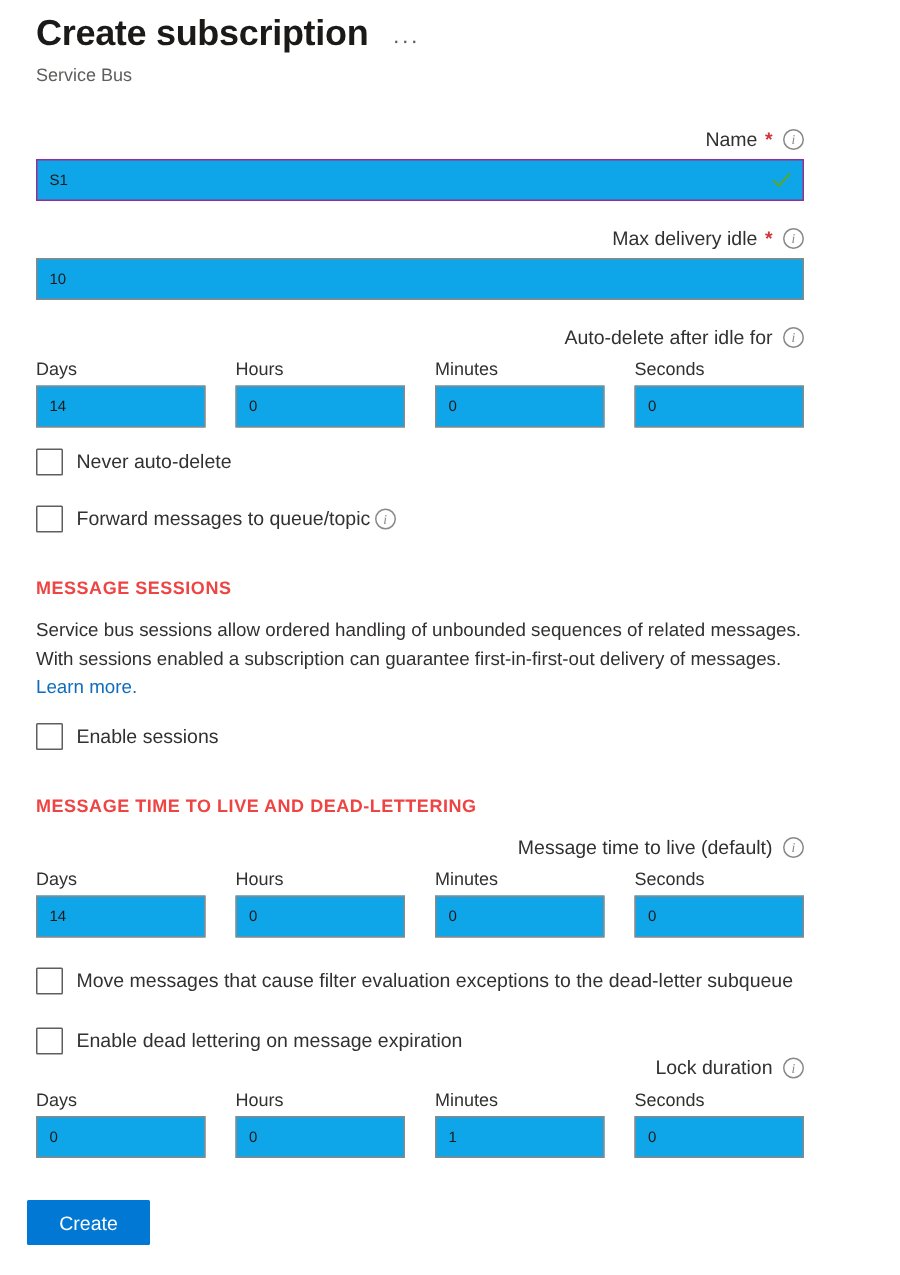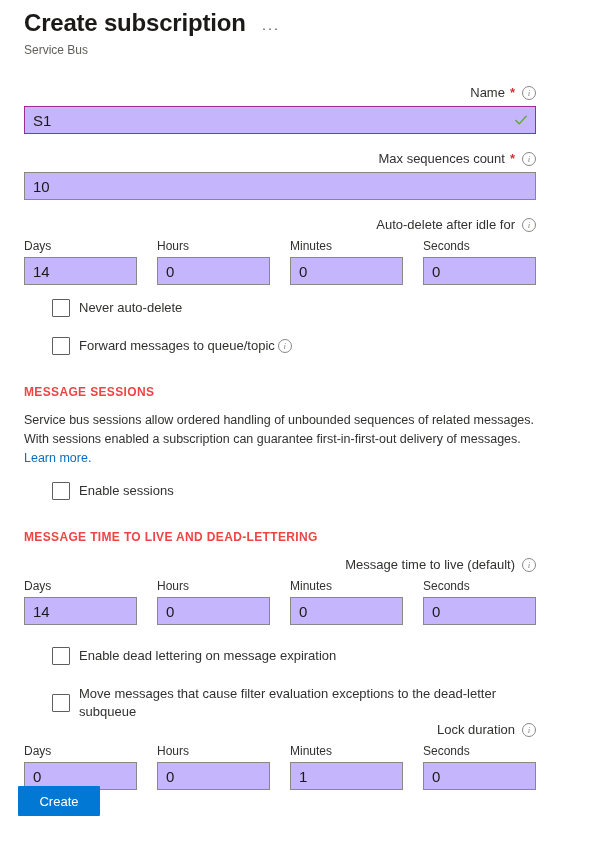--- a/index.html
+++ b/index.html
@@ -39,41 +39,41 @@
 
   .info-icon {
     display: inline-flex; align-items: center; justify-content: center;
     width: 14px; height: 14px; border-radius: 50%;
     border: 1px solid #8a8886; color: #8a8886;
     font-size: 9px; font-style: italic; font-family: "Liberation Serif", serif;
     line-height: 1; margin-left: 3px; cursor: default; flex: none;
   }
 
   .txt {
-    width: 100%; height: 28px; border: 1px solid #8a8886; background: #c4b5fd;
-    font-size: 15px; color: #1b1a19; padding: 12px 8px;
+    width: 100%; height: 28px; border: 1px solid #8a8886; background: #0ea5e9;
+    font-size: 10px; color: #1b1a19; padding: 12px 8px;
     font-family: "Liberation Sans", sans-serif; outline: none; border-radius: 0;
   }
   .txt::placeholder { color: #a19f9d; }
 
   .name-wrap { position: relative; }
   .name-wrap .txt { border-color: #9b2d8f; padding-right: 28px; }
   .check {
     position: absolute; right: 8px; top: 50%; transform: translateY(-50%);
     width: 14px; height: 14px; pointer-events: none;
   }
 
   .block { margin-top: 16px; }
 
   .quad { display: flex; gap: 20px; justify-content: space-between; }
   .quad .cell { flex: 1 1 0; min-width: 0; }
   .cell-label { font-size: 12px; color: #323130; line-height: 16px; margin-bottom: 3px; }
 
   
-  .cbrow { display: flex; align-items: center; gap: 9px; margin-top: 14px; cursor: default; margin-left: 28px; }
+  .cbrow { display: flex; align-items: center; gap: 9px; margin-top: 14px; cursor: default; }
   .cbox {
     width: 18px; height: 18px; border: 1px solid #605e5c; background: #fff;
     flex: none; border-radius: 1px;
   }
   .cbtext {
     font-size: 13px; color: #323130; line-height: 18px;
     display: flex; align-items: center;
   }
 
   
@@ -82,21 +82,21 @@
     letter-spacing: 0.35px; margin-top: 30px; margin-bottom: 12px;
     text-transform: uppercase;
   }
   .sec-desc {
     font-size: 12.5px; color: #323130; line-height: 19px; max-width: 552px;
     margin-bottom: 4px;
   }
   .lnk { color: #0f6cbd; text-decoration: none; cursor: pointer; }
 
   
-  .footer { position: absolute; left: 0; bottom: 14px; width: 600px; padding: 0 18px 20px 18px; }
+  .footer { position: absolute; left: 0; bottom: 0; width: 600px; padding: 0 18px 20px 18px; }
   .create-btn {
     display: inline-flex; align-items: center; justify-content: center;
     min-width: 82px; height: 30px; padding: 0 18px;
     background: #0078d4; color: #ffffff; border: none;
     font-size: 13px; font-family: "Liberation Sans", sans-serif;
     cursor: pointer; border-radius: 1px;
   }
 </style>
 </head>
 <body>
@@ -122,21 +122,21 @@
       <div class="name-wrap">
         <input class="txt" value="S1" style="">
         <svg class="check" viewBox="0 0 16 16">
           <path d="M2 8.6 L6 12.4 L14 3.6" fill="none" stroke="#5ba829" stroke-width="1.6" stroke-linecap="round" stroke-linejoin="round"></path>
         </svg>
       </div>
     </div>
 
     <div class="block">
       <div class="field-label">
-        <span>Max sequences count</span>
+        <span>Max delivery idle</span>
         <span class="req">*</span>
         <span class="info-icon">i</span>
       </div>
       <input class="txt" value="10" style="">
     </div>
 
     <div class="block">
       <div class="field-label">
         <span>Auto-delete after idle for</span>
         <span class="info-icon">i</span>
@@ -204,28 +204,28 @@
           <div class="cell-label">Minutes</div>
           <input class="txt" value="0" style="">
         </div>
         <div class="cell">
           <div class="cell-label">Seconds</div>
           <input class="txt" value="0" style="">
         </div>
       </div>
     </div>
 
+    <div class="cbrow" style="margin-top:20px;">
+      <span class="cbox"></span>
+      <span class="cbtext">Move messages that cause filter evaluation exceptions to the dead-letter subqueue</span>
+    </div>
+
     <div class="cbrow" style="margin-top:22px;">
       <span class="cbox"></span>
       <span class="cbtext">Enable dead lettering on message expiration</span>
-    </div>
-
-    <div class="cbrow" style="margin-top:20px;">
-      <span class="cbox"></span>
-      <span class="cbtext">Move messages that cause filter evaluation exceptions to the dead-letter subqueue</span>
     </div>
 
 
     <div>
       <div class="field-label">
         <span>Lock duration</span>
         <span class="info-icon">i</span>
       </div>
       <div class="quad">
         <div class="cell">

